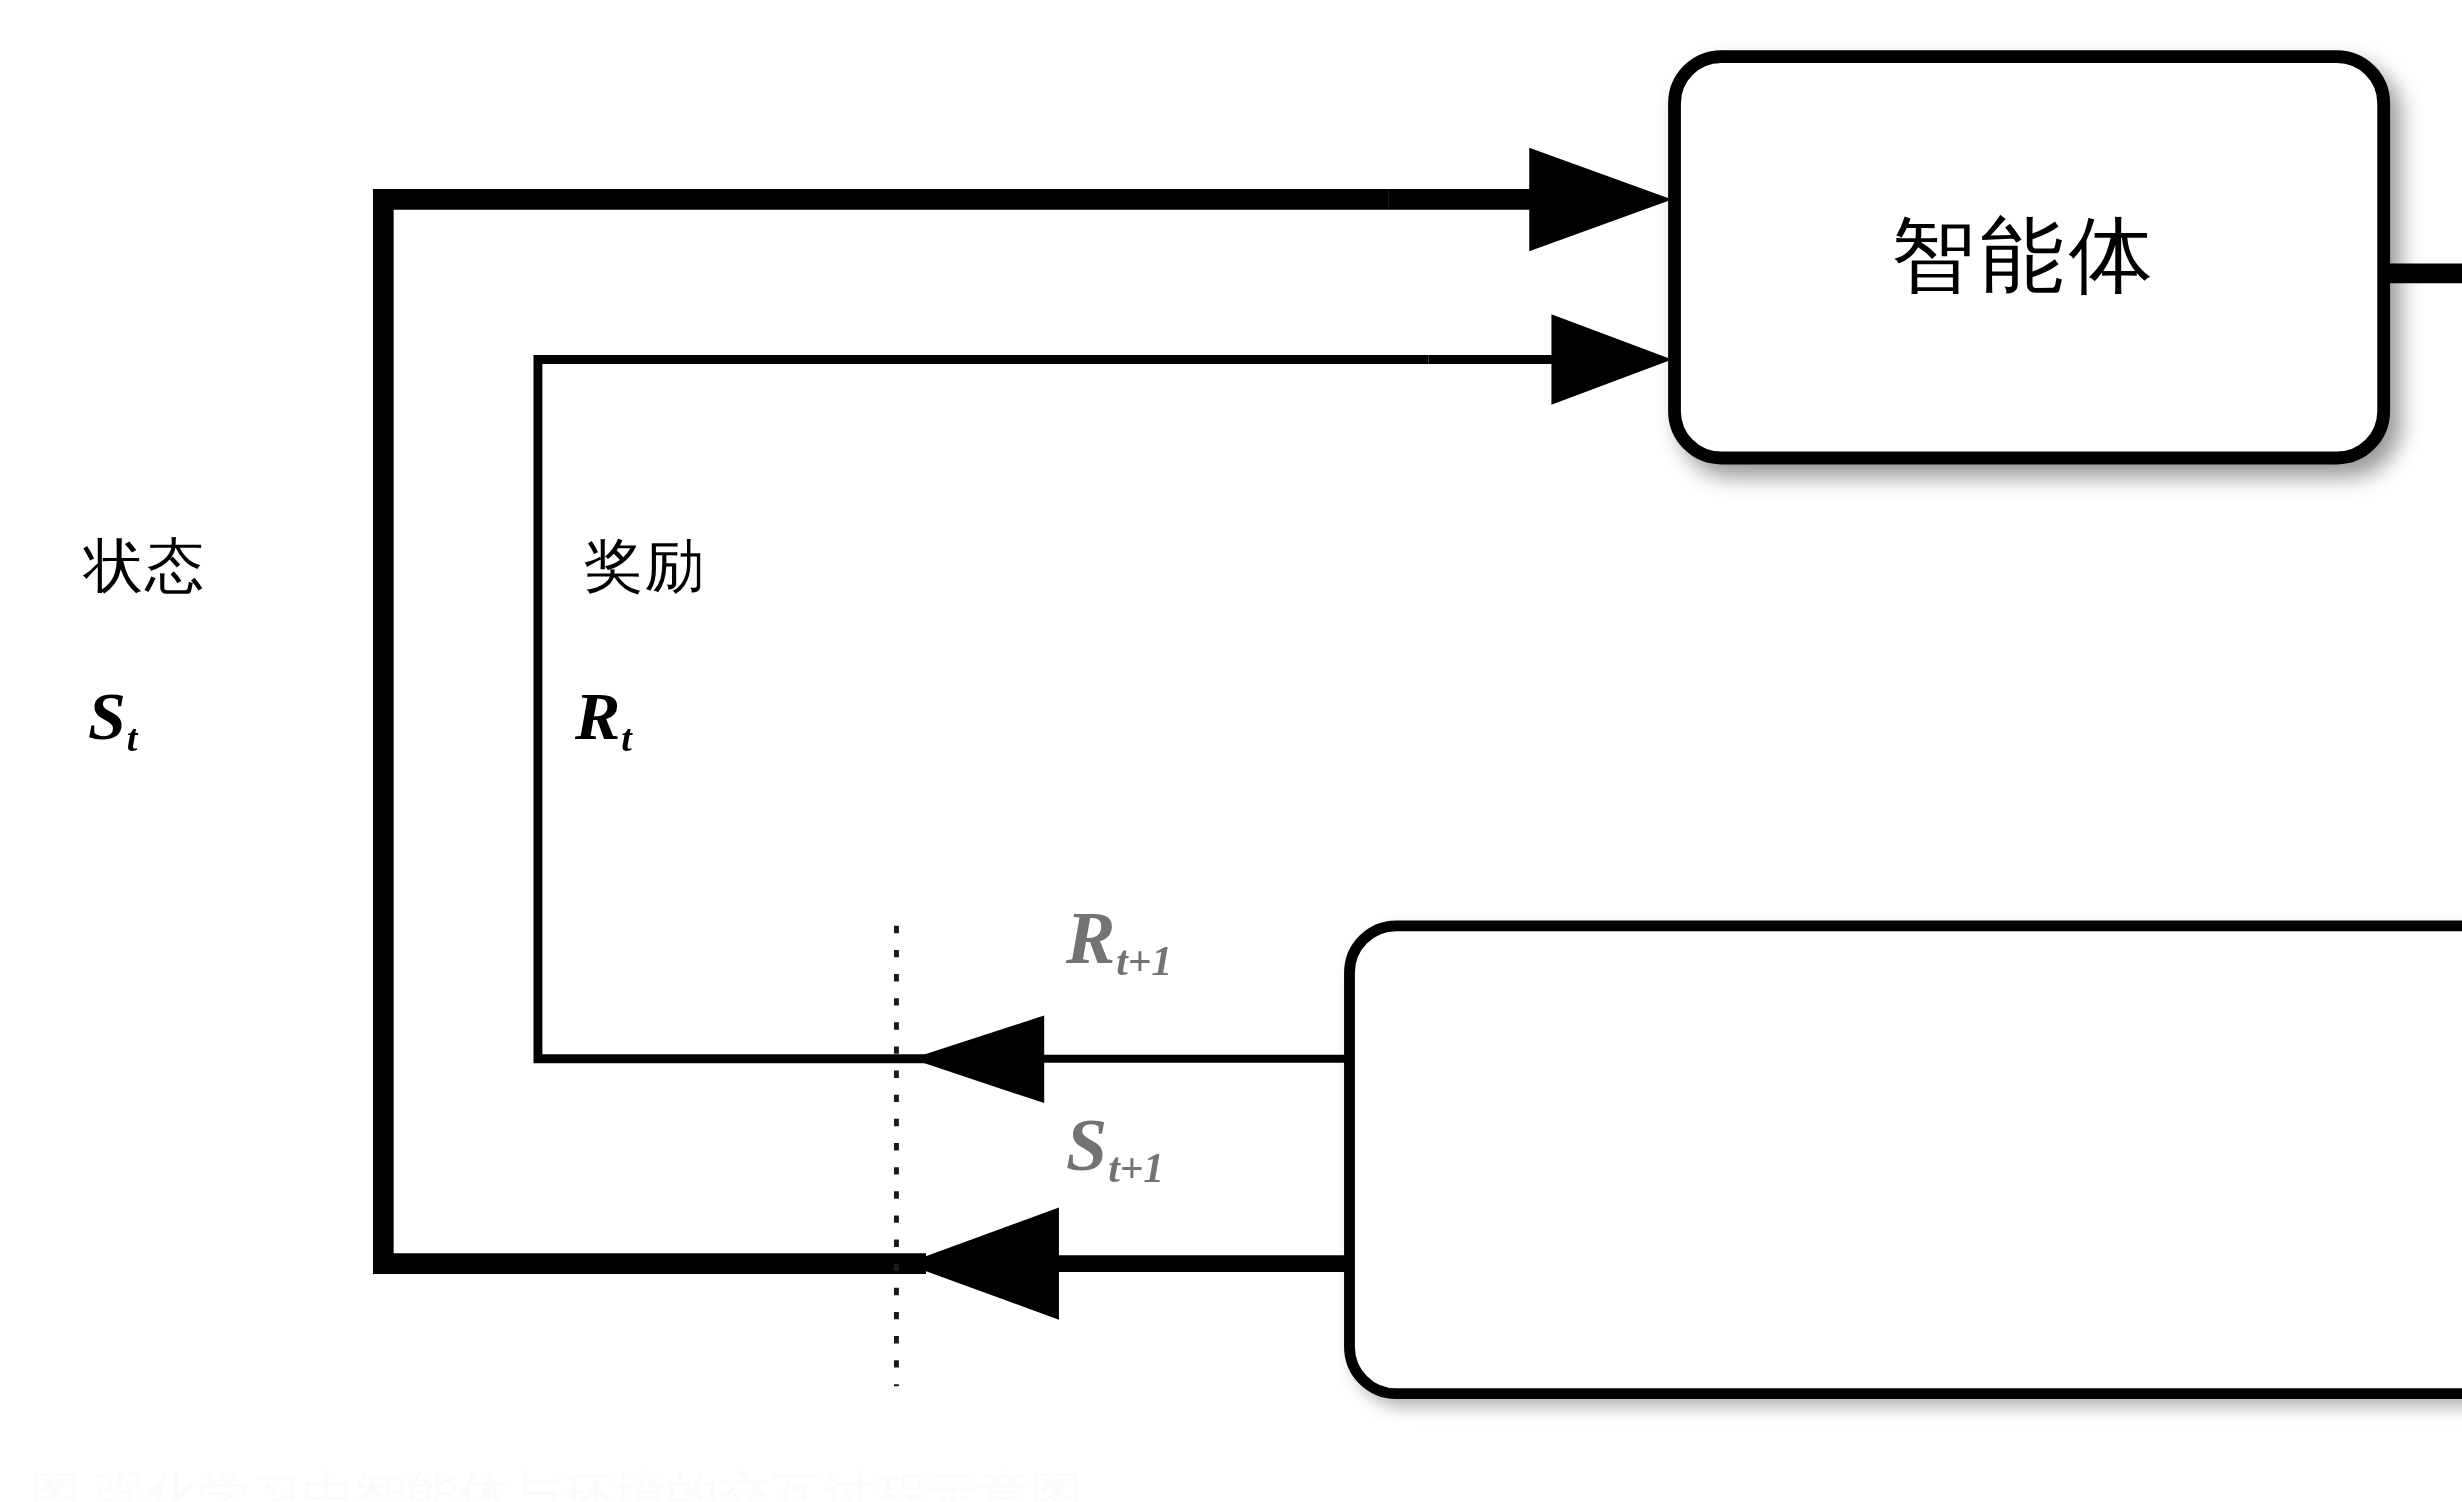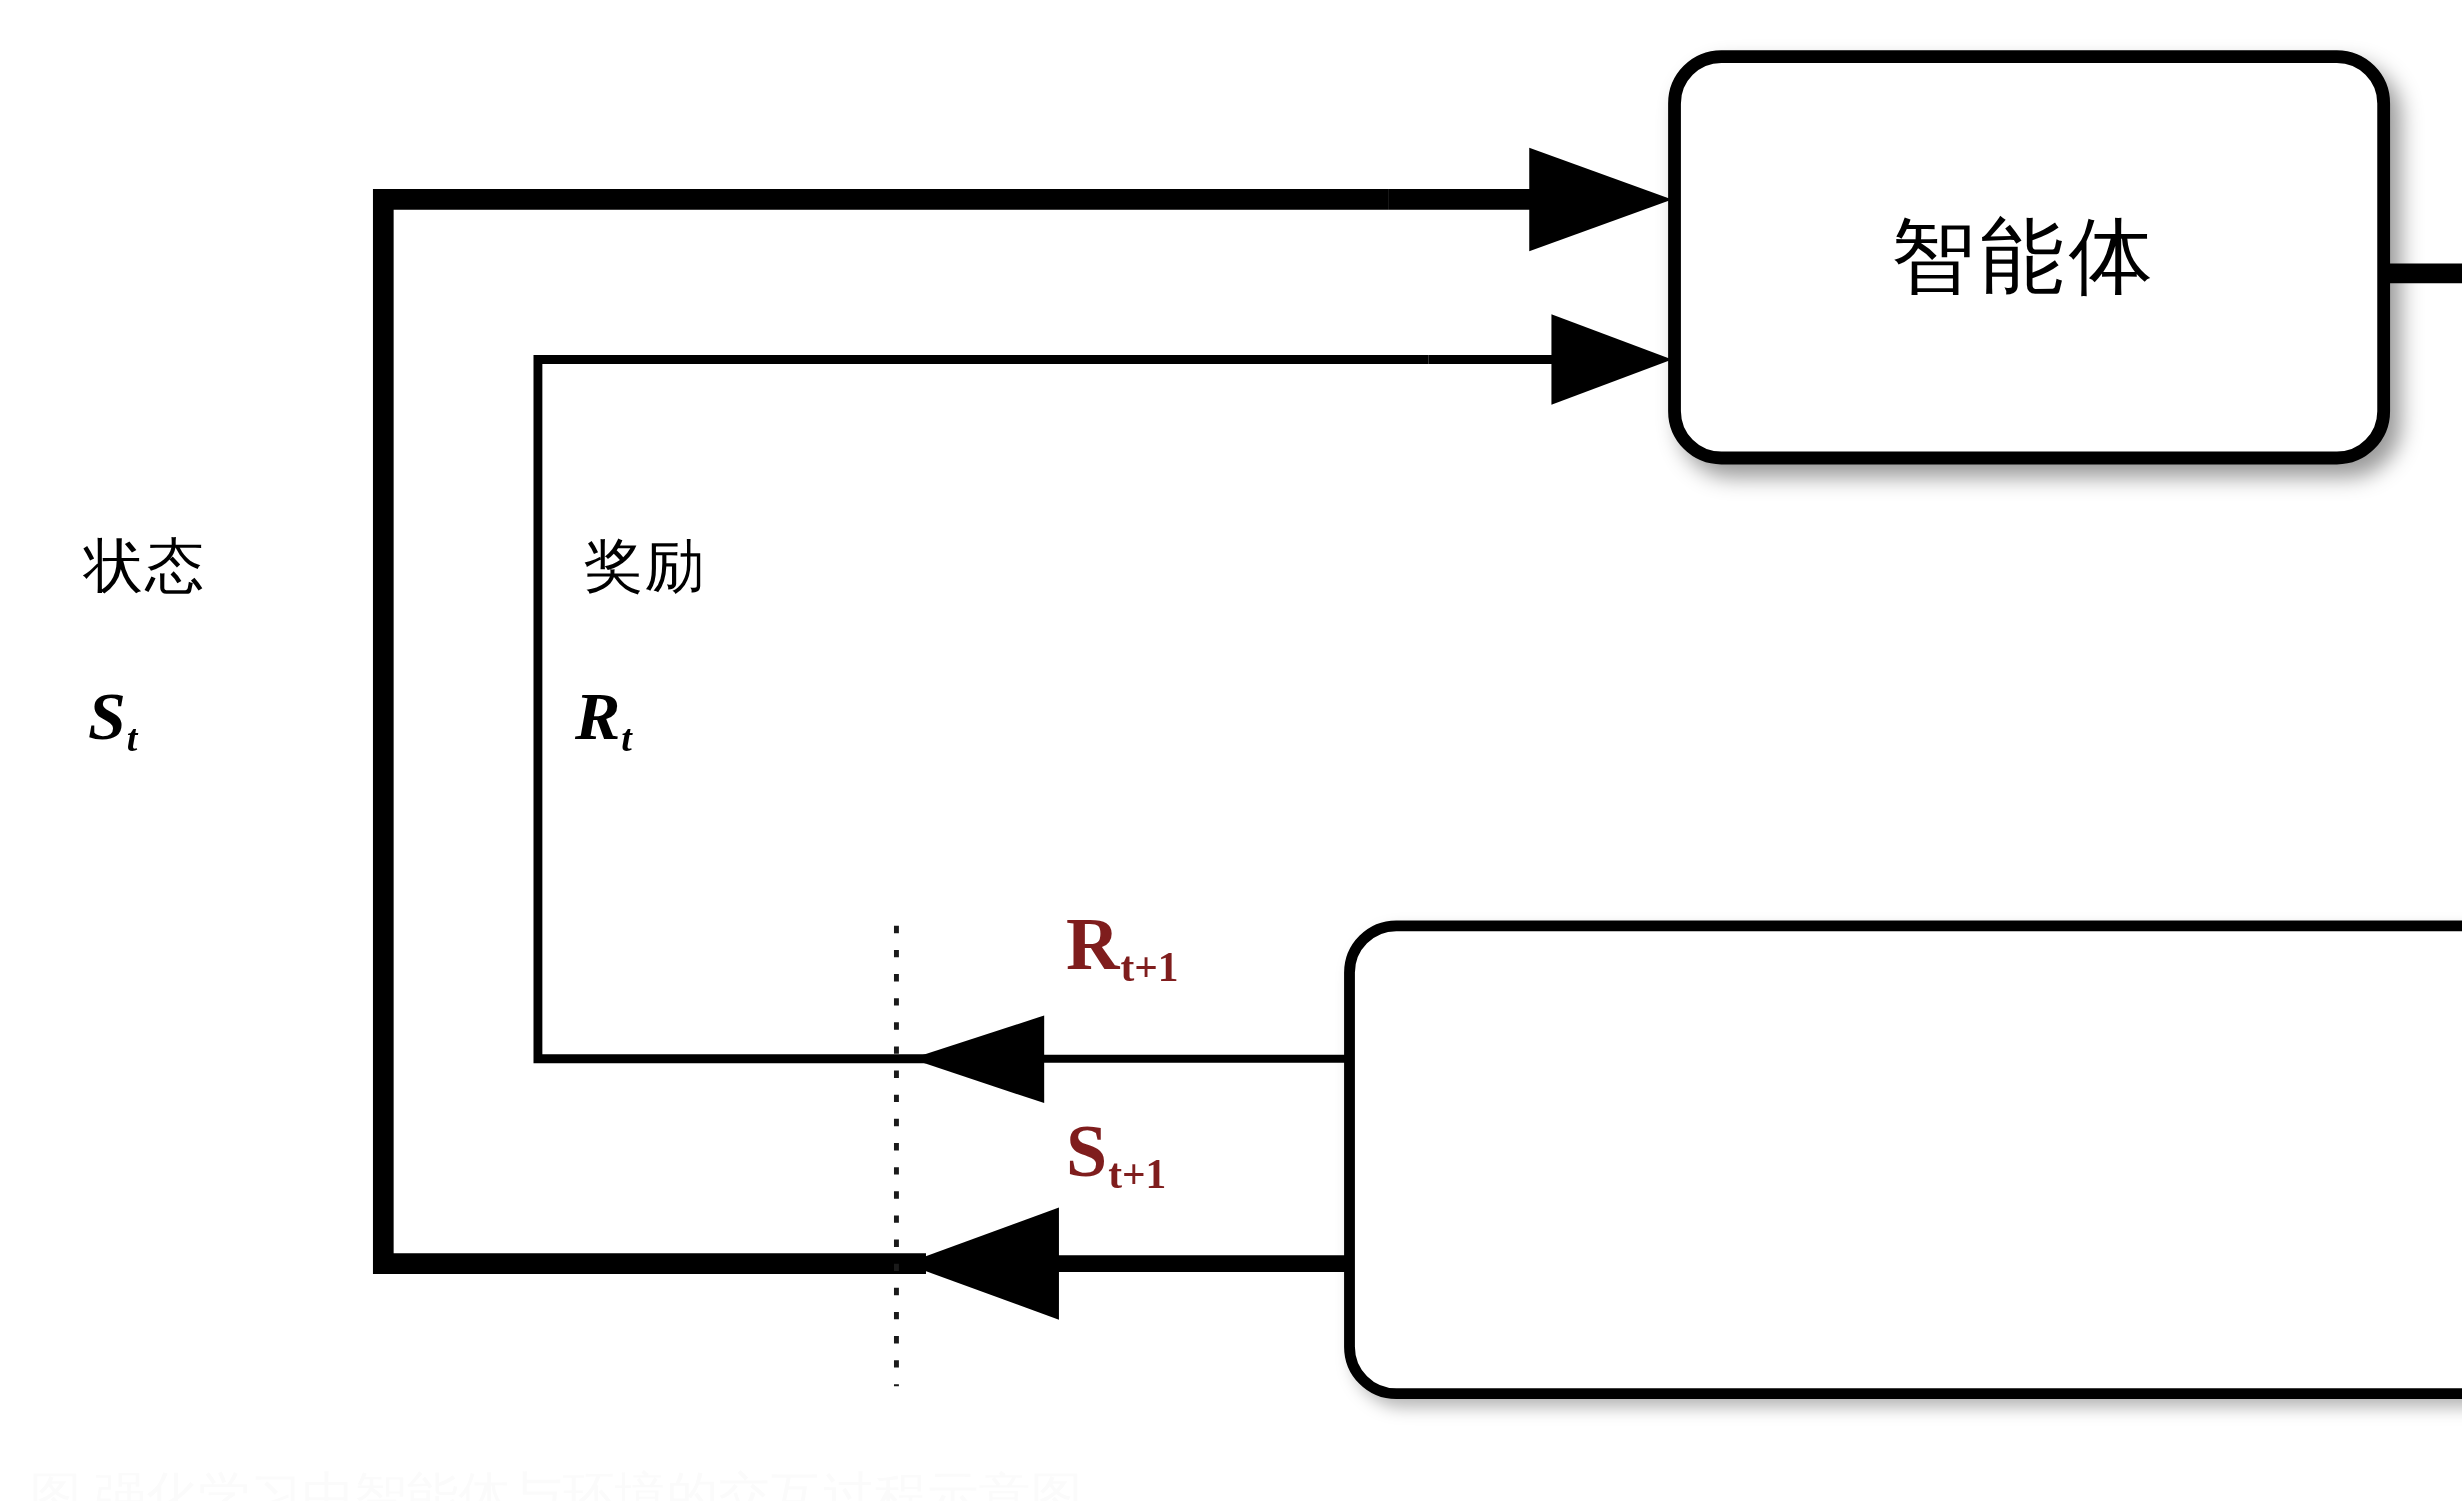--- a/index.html
+++ b/index.html
@@ -3,43 +3,43 @@
 <meta charset="utf-8">
 <style>
   html,body{margin:0;padding:0;background:#ffffff;}
   body{width:3940px;height:1502px;overflow:hidden;
        font-family:"Liberation Serif","DejaVu Serif",serif;}
   #stage{position:relative;width:3940px;height:1502px;background:#fff;}
   svg#diagram{position:absolute;left:0;top:0;width:3940px;height:1502px;display:block;}
 
   .box-label{
     position:absolute;
-    font-family:Liberation Sans, sans-serif;
+    font-family:Liberation Serif, serif;
     font-size:84px;
     color:#000;
     letter-spacing:4.9px;
     white-space:nowrap;
     line-height:1;
   }
   .side-label{
     position:absolute;
     font-family:"Liberation Serif","DejaVu Serif",serif;
     color:#000;
     white-space:nowrap;
     line-height:1;
   }
   .cn{font-size:59px;letter-spacing:2px;}
   .sym{font-size:68px;font-style:italic;font-weight:700;}
   .sym .sub{font-size:0.56em;font-style:italic;font-weight:700;
             vertical-align:-0.32em;margin-left:1px;}
   .edge-sym{
     position:absolute;
     font-family:"Liberation Serif","DejaVu Serif",serif;
-    font-size:74px;font-weight:700;color:#7f1d1d;
-    white-space:nowrap;line-height:1;margin-top:6px;
+    font-size:74px;font-style:italic;font-weight:700;color:#737373;
+    white-space:nowrap;line-height:1;
   }
   .edge-sym .sub{font-size:0.56em;vertical-align:-0.30em;margin-left:1px;}
 
   #caption{
     position:absolute;left:29.5px;top:1470px;width:1674px;height:30.5px;
     overflow:hidden;
     font-family:"Liberation Serif","DejaVu Serif",serif;
     font-size:52px;line-height:1.05;
     color:#fbfbfb;
     white-space:nowrap;

